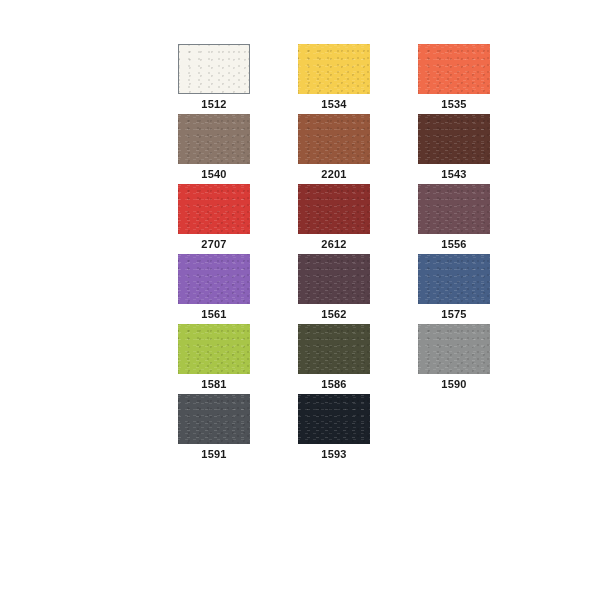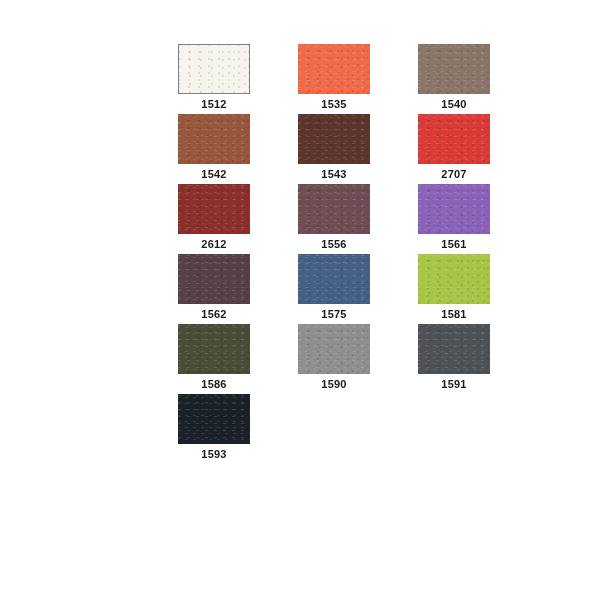--- a/index.html
+++ b/index.html
@@ -75,30 +75,34 @@
 </head>
 <body>
 
 <div id="swatch-chart">
   <div class="swatch-grid">
       <div class="swatch-cell">
         <div class="swatch-chip bordered" style="background-color: rgb(246, 244, 237);"></div>
         <div class="swatch-label">1512</div>
       </div>
       <div class="swatch-cell">
+        <div class="swatch-chip" style="background-color: rgb(246, 206, 78);"></div>
+        <div class="swatch-label">1534</div>
+      </div>
+      <div class="swatch-cell">
         <div class="swatch-chip" style="background-color: rgb(240, 107, 74);"></div>
         <div class="swatch-label">1535</div>
       </div>
       <div class="swatch-cell">
         <div class="swatch-chip" style="background-color: rgb(138, 118, 105);"></div>
         <div class="swatch-label">1540</div>
       </div>
       <div class="swatch-cell">
         <div class="swatch-chip" style="background-color: rgb(150, 87, 60);"></div>
-        <div class="swatch-label">1542</div>
+        <div class="swatch-label">2201</div>
       </div>
       <div class="swatch-cell">
         <div class="swatch-chip" style="background-color: rgb(92, 53, 44);"></div>
         <div class="swatch-label">1543</div>
       </div>
       <div class="swatch-cell">
         <div class="swatch-chip" style="background-color: rgb(217, 59, 55);"></div>
         <div class="swatch-label">2707</div>
       </div>
       <div class="swatch-cell">

